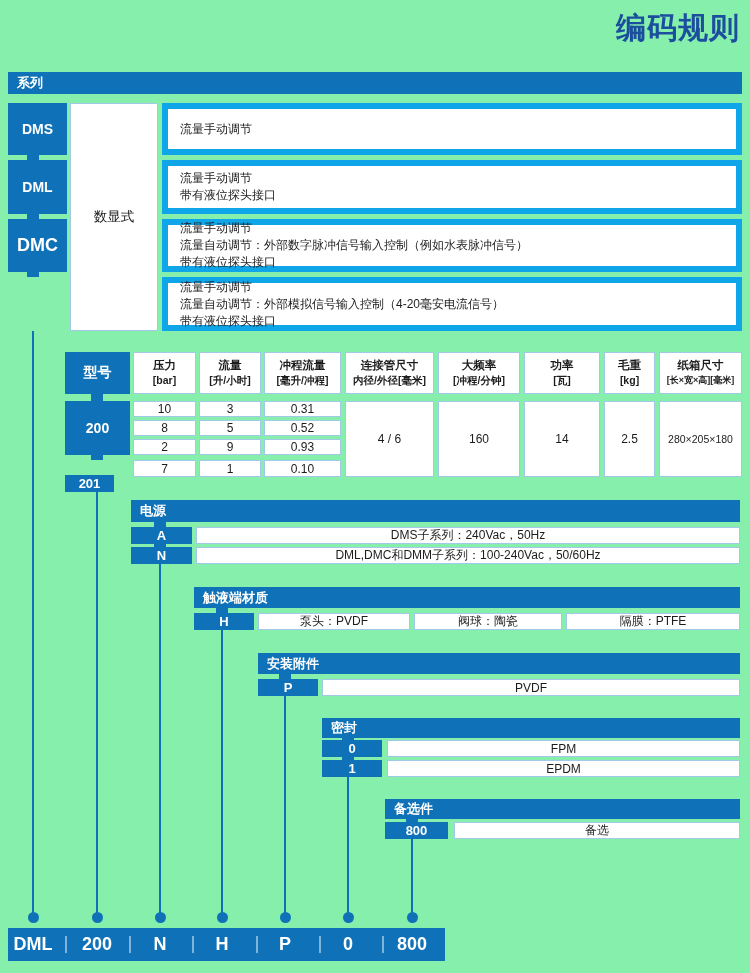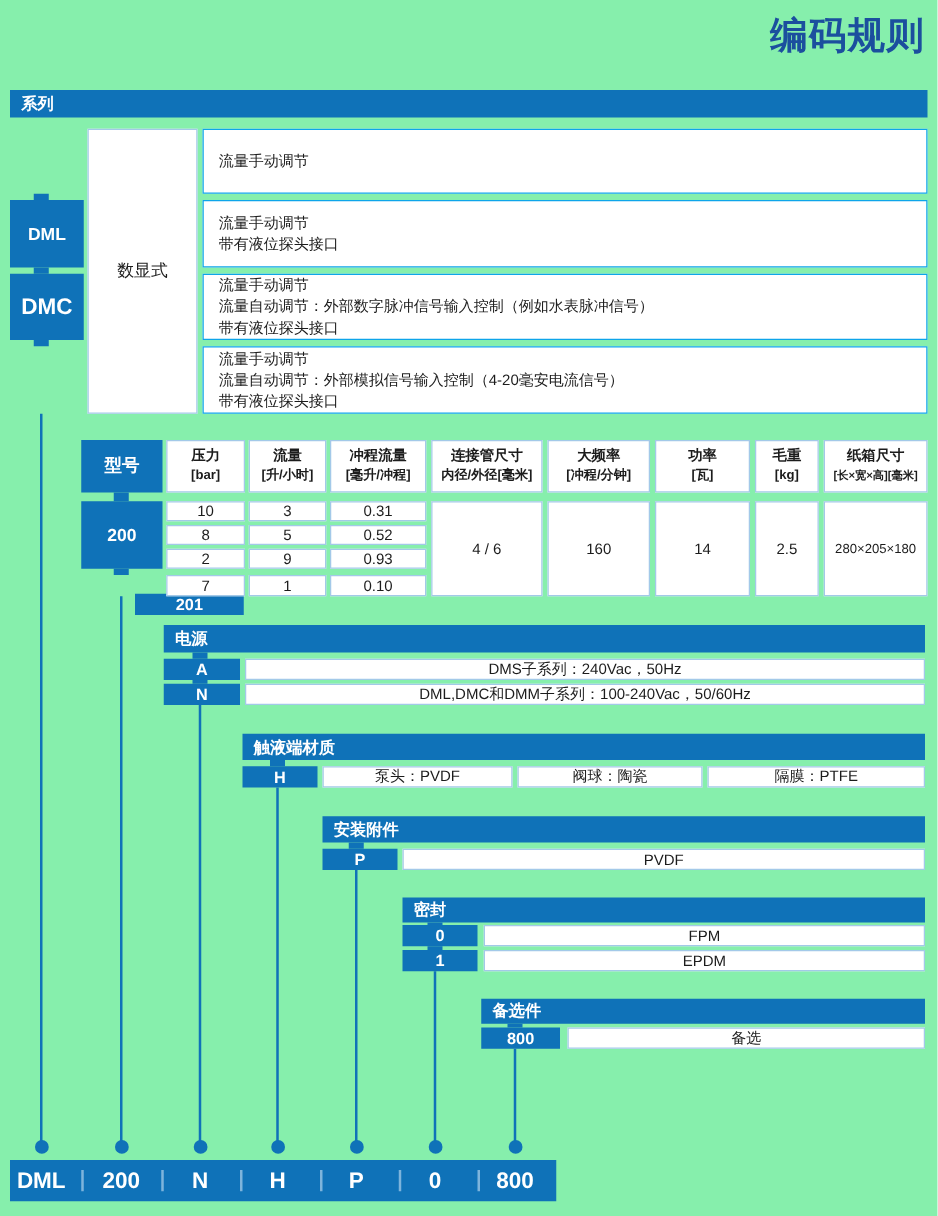--- a/index.html
+++ b/index.html
@@ -5,41 +5,42 @@
   html,body{margin:0;padding:0;background:#ffffff;}
   body{font-family:"Liberation Sans","DejaVu Sans",sans-serif;color:#222;}
   .page{position:relative;width:750px;height:973px;background:#86efac;overflow:hidden;}
   .abs{position:absolute;box-sizing:border-box;}
   .bluebox{background:#0f72b8;color:#fff;font-weight:bold;display:flex;align-items:center;justify-content:center;}
   .secbar{background:#0f72b8;color:#fff;font-weight:bold;font-size:13px;display:flex;align-items:center;padding-left:9px;}
   .cell{background:#fff;border:1px solid #a3c9e8;display:flex;align-items:center;justify-content:center;font-size:12px;color:#1c1c1c;}
   .hdr{background:#fff;border:1px solid #a3c9e8;display:flex;flex-direction:column;align-items:center;justify-content:center;font-weight:bold;font-size:11.5px;line-height:15px;color:#1c1c1c;text-align:center;}
   .hdr .l2{font-weight:bold;font-size:10.5px;}
   .hdr .l2.small{font-size:9px;}
-  .desc{background:#fff;border:1px solid #0ea5e9;display:flex;flex-direction:column;justify-content:center;padding-left:12px;font-size:12px;line-height:17px;color:#1c1c1c;}
+  .desc{background:#fff;border:6px solid #0ea5e9;display:flex;flex-direction:column;justify-content:center;padding-left:12px;font-size:12px;line-height:17px;color:#1c1c1c;}
   .vline{background:#0f72b8;width:2px;}
   .tab{background:#0f72b8;}
   .dot{background:#0f72b8;border-radius:50%;width:11px;height:11px;}
   .title{font-size:30px;font-weight:bold;color:#1b4f9e;letter-spacing:1px;}
   .codebar{background:#0f72b8;}
   .codeseg{position:absolute;top:0;height:100%;display:flex;align-items:center;justify-content:center;color:#fff;font-weight:bold;font-size:18px;}
   .codesep{position:absolute;top:8px;width:2px;height:17px;background:#7db4dc;}
   .kbox{font-size:13px;}
 </style>
 </head>
 <body>
 
 <div class="page">
 
   <div class="abs title" style="top:8px;right:10px;">编码规则</div>
 
   <div class="abs secbar" style="left:8px;top:72px;width:734px;height:22px;">
     <span>系列</span>
   </div>
 
+  <div class="abs bluebox" style="left:8px;top:103px;width:59px;height:52px;font-size:14px;">DMS</div>
   <div class="abs tab" style="left:27px;top:155px;width:12px;height:5px;"></div>
   <div class="abs bluebox" style="left:8px;top:160px;width:59px;height:54px;font-size:14px;">DML</div>
   <div class="abs tab" style="left:27px;top:214px;width:12px;height:5px;"></div>
   <div class="abs bluebox" style="left:8px;top:219px;width:59px;height:53px;font-size:18px;">DMC</div>
   <div class="abs tab" style="left:27px;top:272px;width:12px;height:5px;"></div>
 
   <div class="abs cell" style="left:70px;top:103px;width:88px;height:228px;font-weight:normal;font-size:13.5px;">数显式</div>
 
   <div class="abs desc" style="left:162px;top:103px;width:580px;height:52px;">
     <span>流量手动调节</span>
@@ -97,21 +98,21 @@
     <span class="l2">[kg]</span>
   </div>
   <div class="abs hdr" style="left:659px;top:352px;width:83px;height:42px;">
     <span>纸箱尺寸</span>
     <span class="l2 small">[长×宽×高][毫米]</span>
   </div>
 
   <div class="abs tab" style="left:91px;top:394px;width:12px;height:7px;"></div>
   <div class="abs bluebox" style="left:65px;top:401px;width:65px;height:54px;font-size:14px;">200</div>
   <div class="abs tab" style="left:91px;top:455px;width:12px;height:5px;"></div>
-  <div class="abs bluebox" style="left:65px;top:475px;width:87px;height:17px;font-size:13px;margin-left:43px;">201</div>
+  <div class="abs bluebox" style="left:65px;top:475px;width:49px;height:17px;font-size:13px;">201</div>
 
   <div class="abs cell" style="left:133px;top:401px;width:63px;height:16px;">10</div>
   <div class="abs cell" style="left:199px;top:401px;width:62px;height:16px;">3</div>
   <div class="abs cell" style="left:264px;top:401px;width:77px;height:16px;">0.31</div>
   <div class="abs cell" style="left:133px;top:420px;width:63px;height:16px;">8</div>
   <div class="abs cell" style="left:199px;top:420px;width:62px;height:16px;">5</div>
   <div class="abs cell" style="left:264px;top:420px;width:77px;height:16px;">0.52</div>
   <div class="abs cell" style="left:133px;top:439px;width:63px;height:16px;">2</div>
   <div class="abs cell" style="left:199px;top:439px;width:62px;height:16px;">9</div>
   <div class="abs cell" style="left:264px;top:439px;width:77px;height:16px;">0.93</div>

